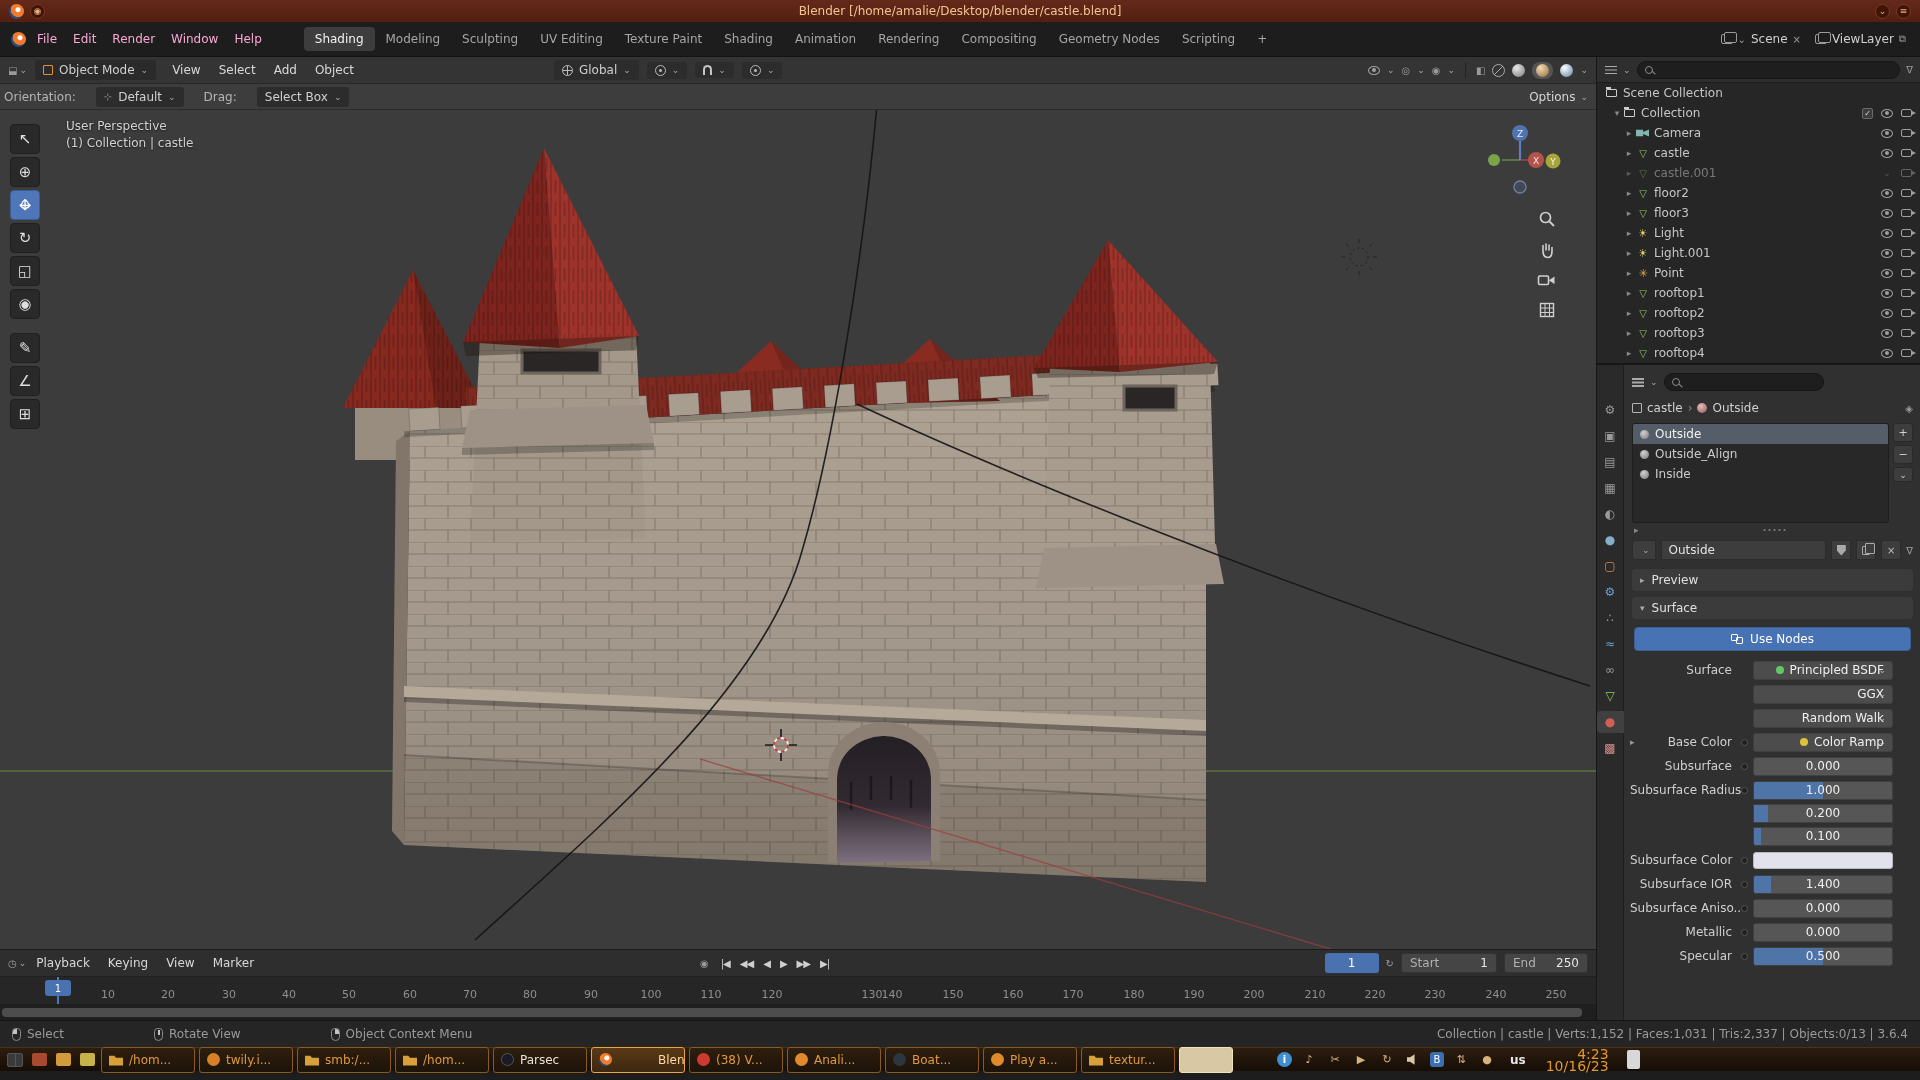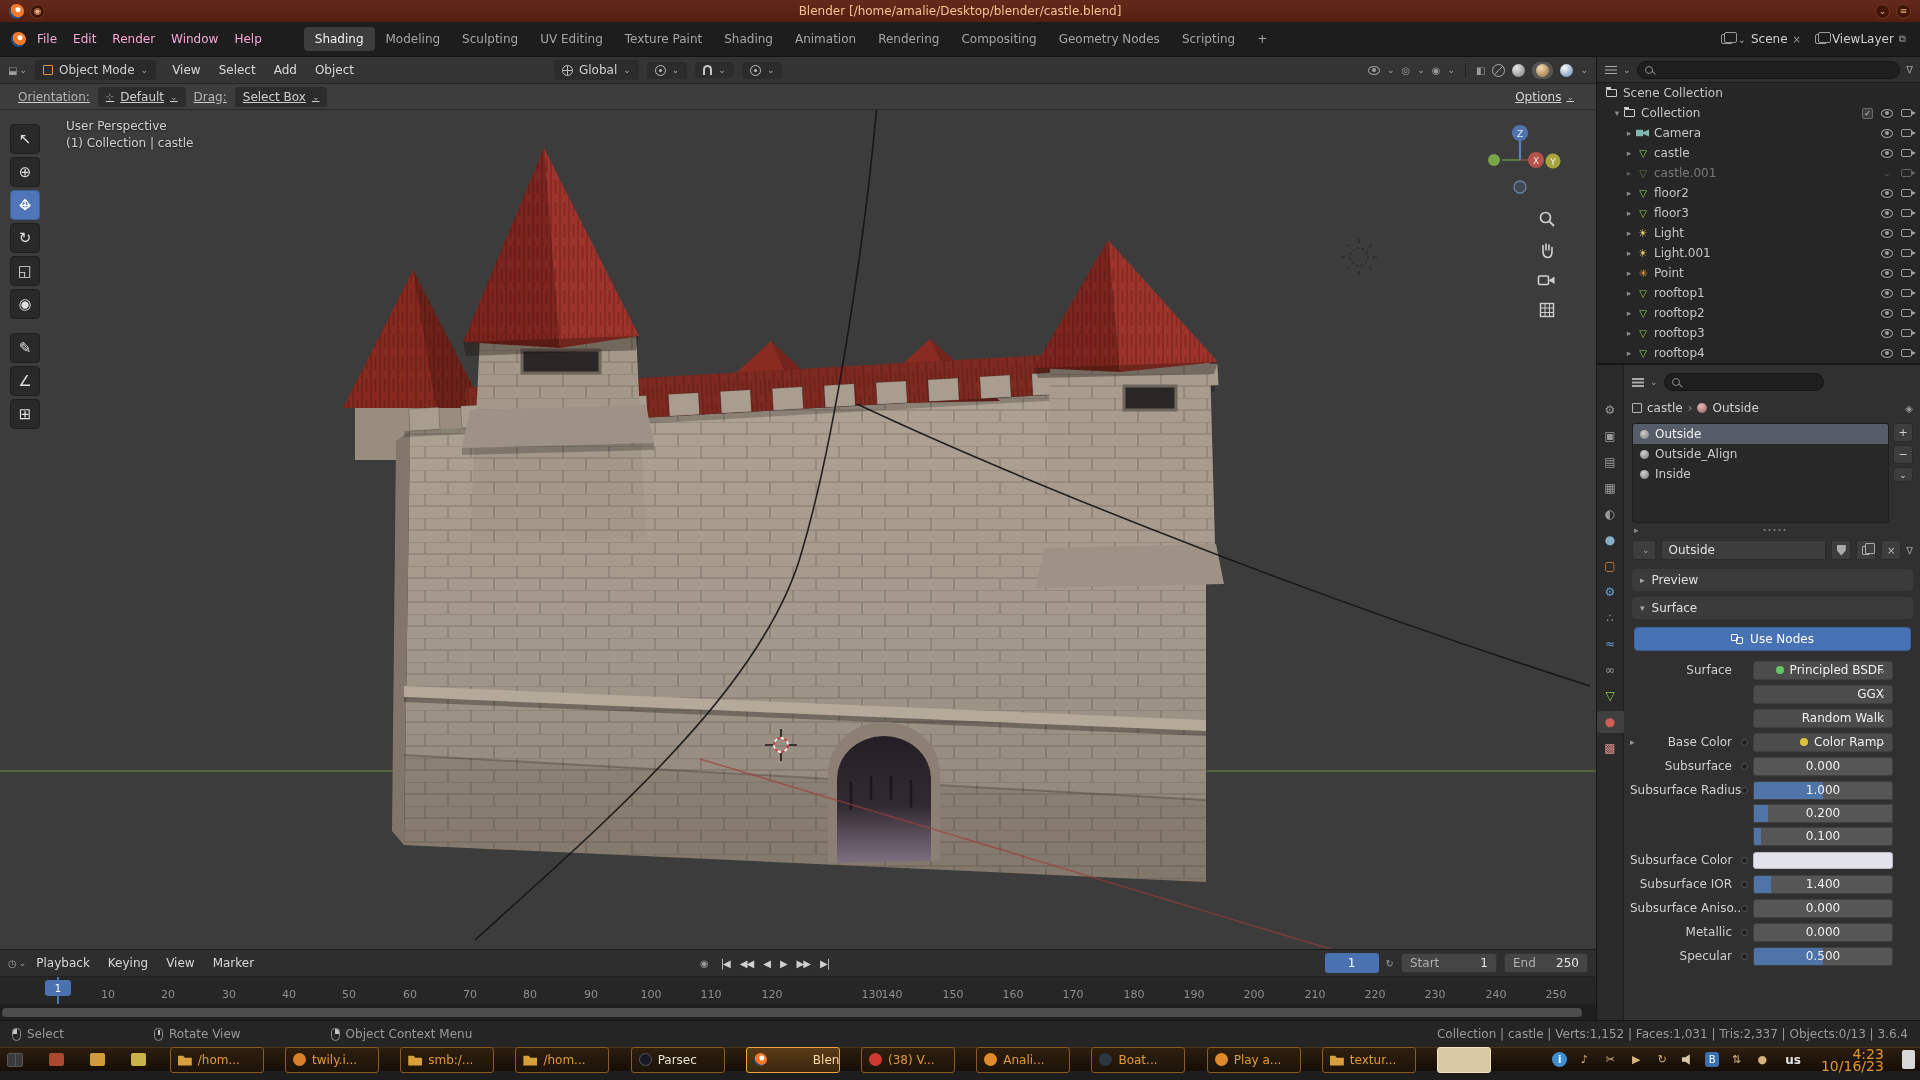--- a/index.html
+++ b/index.html
@@ -50,21 +50,21 @@
   .vph-right { margin-left:auto; display:flex; align-items:center; gap:7px; }
   .sph { width:13px; height:13px; border-radius:50%; }
   .sph.wire { border:1.2px solid #aaa; background:linear-gradient(135deg,transparent 46%,#aaa 46%,#aaa 54%,transparent 54%); }
   .sph.solid { background:radial-gradient(circle at 35% 30%, #e8e8e8, #777); }
   .sph.mat { background:radial-gradient(circle at 35% 30%, #f4dcb2, #8f6a3a); }
   .sph.rend { background:radial-gradient(circle at 35% 30%, #fff, #5a7fa8); }
   .sph-pill { background:#555; border-radius:8px; padding:2px 4px; display:flex; }
   .hdiv { width:1px; height:15px; background:#222; margin:0 3px; }
 
   .tool-settings { position:absolute; left:0; top:84px; width:1596px; height:26px; background:#3d3d3d;
-    display:flex; align-items:center; padding:0 18px; gap:8px; border-bottom:1px solid #2a2a2a;text-decoration:underline; }
+    display:flex; align-items:center; padding:0 4px; gap:20px; border-bottom:1px solid #2a2a2a; }
   .ts-label { color:#b5b5b5; }
   .ts-dd { display:flex; align-items:center; gap:6px; background:#2c2c2c; border-radius:3px; padding:3px 8px; }
   .ts-options { margin-left:auto; display:flex; align-items:center; gap:5px; color:#d5d5d5; padding-right:4px; }
 
   
   .viewport { position:absolute; left:0; top:110px; width:1596px; height:839px; background:#3c3c3c; overflow:hidden; }
   .vp-overlay-text { position:absolute; left:66px; top:8px; color:#d2d2d2; font-size:12px;
     text-shadow:0 1px 2px rgba(0,0,0,.6); line-height:17px; }
   .left-tools { position:absolute; left:10px; top:14px; display:flex; flex-direction:column; gap:3px; }
   .tool-btn { width:30px; height:30px; background:rgba(40,40,40,.92); border:1px solid #1f1f1f;
@@ -210,21 +210,21 @@
   .mouse { width:9px; height:13px; border:1px solid #8a8a8a; border-radius:4px 4px 5px 5px; position:relative; }
   .mouse::before { content:""; position:absolute; background:#c5c5c5; }
   .mouse.l::before { left:0; top:0; width:4px; height:5px; border-radius:3px 0 0 0; }
   .mouse.m::before { left:3px; top:1px; width:2px; height:5px; }
   .mouse.r::before { right:0; top:0; width:4px; height:5px; border-radius:0 3px 0 0; }
   .stats { margin-left:auto; color:#9a9a9a; }
 
   
   .taskbar { position:absolute; left:0; top:1047px; width:1920px; height:24px;
     background:linear-gradient(#2c1d0f,#150d06); border-top:1px solid #4a3418;
-    display:flex; align-items:center; padding:0 5px; gap:4px;justify-content:space-between; }
+    display:flex; align-items:center; padding:0 5px; gap:4px; }
   .tb-ico { width:20px; height:22px; display:flex; align-items:center; justify-content:center; }
   .pager { width:16px; height:14px; background:#3a3a3a; border:1px solid #555; border-radius:2px; position:relative; }
   .pager::before { content:""; position:absolute; left:50%; top:0; bottom:0; width:1px; background:#555; }
   .launch { width:15px; height:13px; border-radius:2px; }
   .app-btn { width:94px; height:26px; border:1px solid #8a5a20; border-radius:3px;
     background:linear-gradient(#2e1f0e,#1d1309); display:flex; align-items:center; gap:6px;
     padding:0 7px; color:#e09a3d; overflow:hidden; white-space:nowrap; flex:none; }
   .app-btn.active { border-color:#f0a43c; background:linear-gradient(#5a3a16,#3c2710); color:#ffd9a0;gap:46px; }
   .app-ico { width:14px; height:12px; flex:none; }
   .ico-folder { background:#d8a03a; clip-path:polygon(0 18%,38% 18%,50% 36%,100% 36%,100% 100%,0 100%); }

